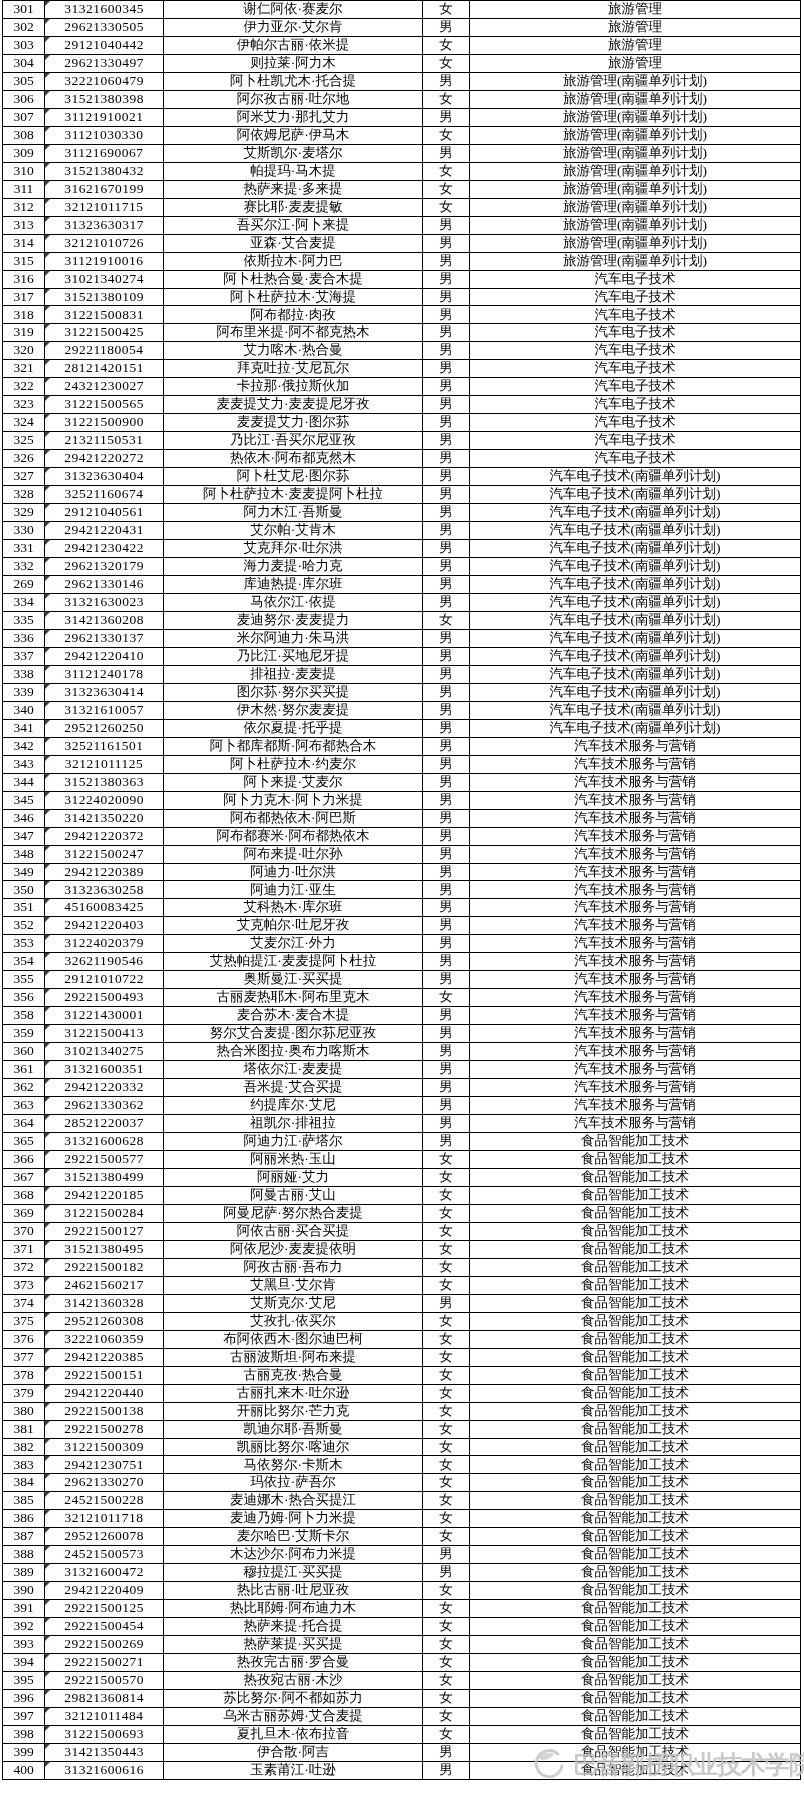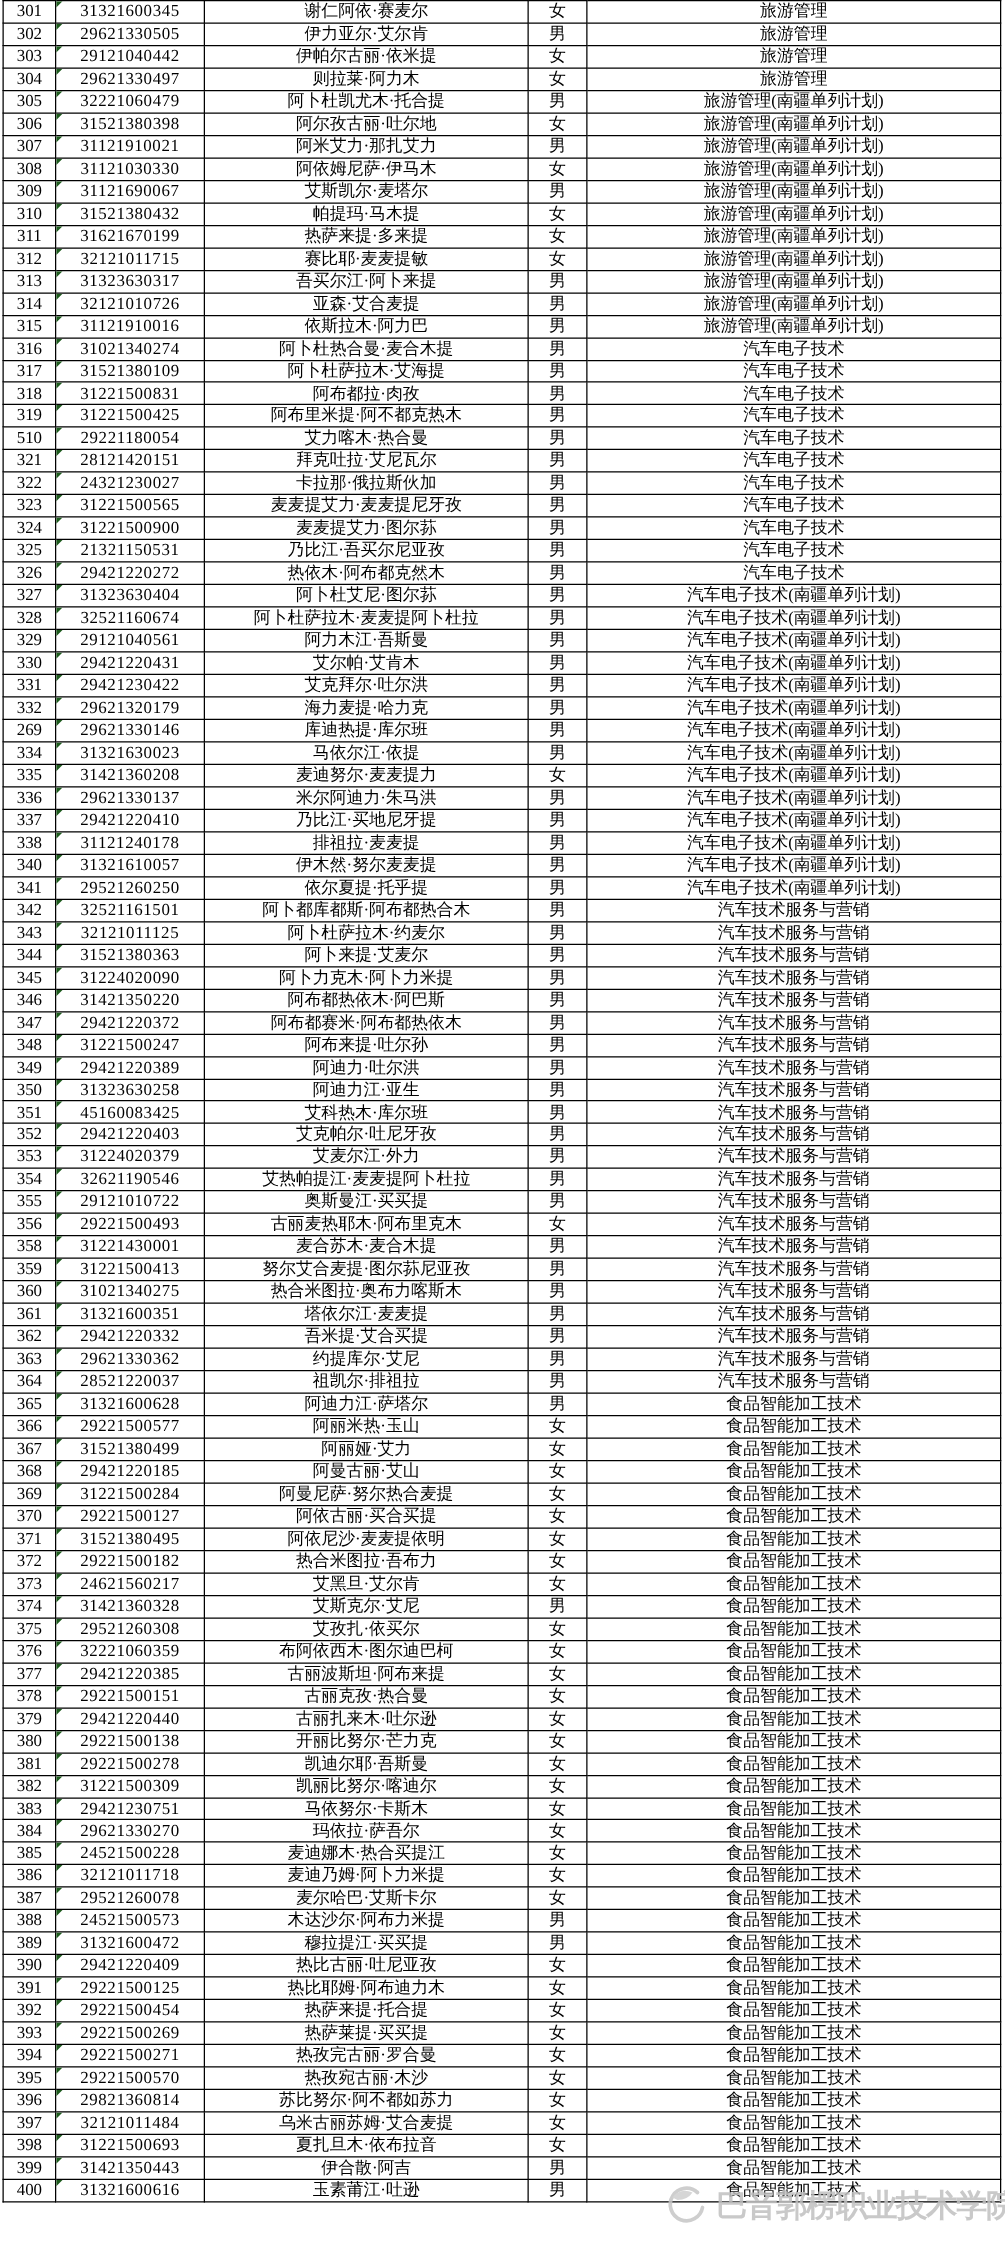--- a/index.html
+++ b/index.html
@@ -174,21 +174,21 @@
           <td class="col-major">汽车电子技术</td>
         </tr>
         <tr>
           <td class="col-seq">319</td>
           <td class="col-id">31221500425</td>
           <td class="col-name">阿布里米提·阿不都克热木</td>
           <td class="col-gender">男</td>
           <td class="col-major">汽车电子技术</td>
         </tr>
         <tr>
-          <td class="col-seq">510</td>
+          <td class="col-seq">320</td>
           <td class="col-id">29221180054</td>
           <td class="col-name">艾力喀木·热合曼</td>
           <td class="col-gender">男</td>
           <td class="col-major">汽车电子技术</td>
         </tr>
         <tr>
           <td class="col-seq">321</td>
           <td class="col-id">28121420151</td>
           <td class="col-name">拜克吐拉·艾尼瓦尔</td>
           <td class="col-gender">男</td>
@@ -307,20 +307,27 @@
           <td class="col-major">汽车电子技术(南疆单列计划)</td>
         </tr>
         <tr>
           <td class="col-seq">338</td>
           <td class="col-id">31121240178</td>
           <td class="col-name">排祖拉·麦麦提</td>
           <td class="col-gender">男</td>
           <td class="col-major">汽车电子技术(南疆单列计划)</td>
         </tr>
         <tr>
+          <td class="col-seq">339</td>
+          <td class="col-id">31323630414</td>
+          <td class="col-name">图尔荪·努尔买买提</td>
+          <td class="col-gender">男</td>
+          <td class="col-major">汽车电子技术(南疆单列计划)</td>
+        </tr>
+        <tr>
           <td class="col-seq">340</td>
           <td class="col-id">31321610057</td>
           <td class="col-name">伊木然·努尔麦麦提</td>
           <td class="col-gender">男</td>
           <td class="col-major">汽车电子技术(南疆单列计划)</td>
         </tr>
         <tr>
           <td class="col-seq">341</td>
           <td class="col-id">29521260250</td>
           <td class="col-name">依尔夏提·托乎提</td>
@@ -526,21 +533,21 @@
         <tr>
           <td class="col-seq">371</td>
           <td class="col-id">31521380495</td>
           <td class="col-name">阿依尼沙·麦麦提依明</td>
           <td class="col-gender">女</td>
           <td class="col-major">食品智能加工技术</td>
         </tr>
         <tr>
           <td class="col-seq">372</td>
           <td class="col-id">29221500182</td>
-          <td class="col-name">热合米图拉·吾布力</td>
+          <td class="col-name">阿孜古丽·吾布力</td>
           <td class="col-gender">女</td>
           <td class="col-major">食品智能加工技术</td>
         </tr>
         <tr>
           <td class="col-seq">373</td>
           <td class="col-id">24621560217</td>
           <td class="col-name">艾黑旦·艾尔肯</td>
           <td class="col-gender">女</td>
           <td class="col-major">食品智能加工技术</td>
         </tr>

